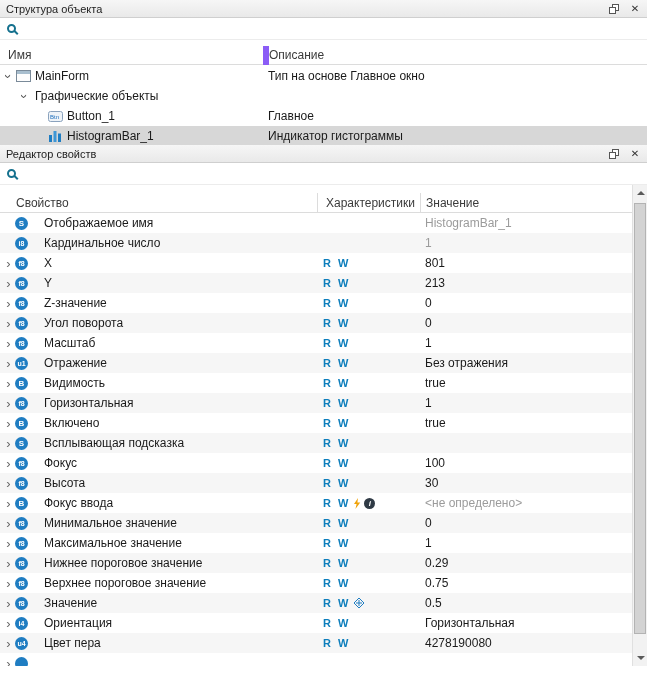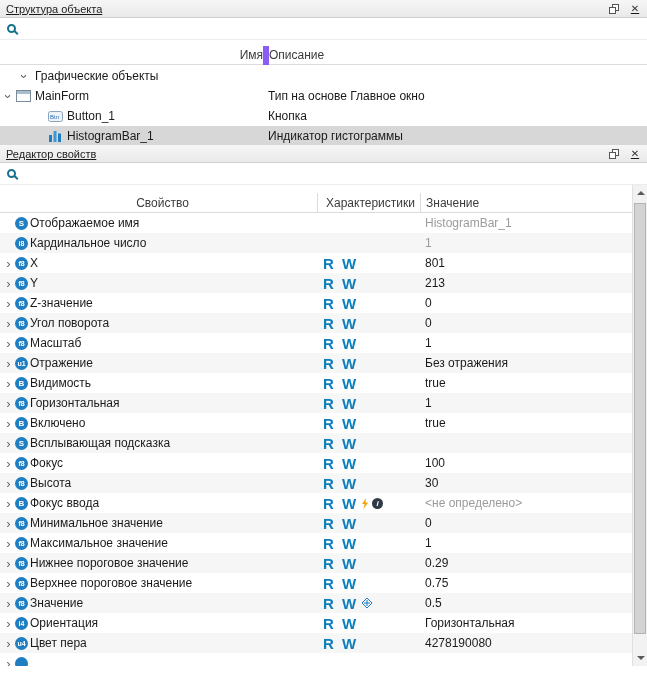--- a/index.html
+++ b/index.html
@@ -4,63 +4,63 @@
 <style>
   * { margin:0; padding:0; box-sizing:border-box; }
   html,body { width:647px; height:680px; overflow:hidden; }
   body { font-family:"Liberation Sans", sans-serif; font-size:12px; color:#1a1a1a; background:#fff; position:relative; }
 
   .panel { position:absolute; left:0; width:647px; background:#fff; }
   .panel1 { top:0; height:159px; border-bottom:1px solid #cfcfcf; }
   .panel2 { top:145px; height:521px; overflow:hidden; }
 
   .titlebar { height:18px; background:linear-gradient(#f6f6f6,#e9e9e9); border-bottom:1px solid #cfcfcf;
-              display:flex; align-items:center; padding:1px 6px;text-decoration:underline; }
+              display:flex; align-items:center; padding:1px 6px; }
   .titlebar-text { font-size:11px; color:#222; flex:1; }
   .tb-buttons { display:flex; align-items:center; gap:9px; }
   .tb-btn { width:12px; height:12px; display:flex; align-items:center; justify-content:center; cursor:default; }
   .tb-close { font-size:10px; color:#333; line-height:1; }
 
   .searchbar { height:22px; display:flex; align-items:center; padding-left:7px; border-bottom:1px solid #ececec; background:#fff; }
   .magnifier { width:9px; height:9px; border:2px solid #15718e; border-radius:50%; position:relative; display:inline-block; }
   .magnifier::after { content:""; position:absolute; width:2px; height:5px; background:#15718e;
                       right:-3px; bottom:-4px; transform:rotate(-45deg); }
 
   
   .ghead { position:absolute; top:46px; left:0; width:647px; height:19px; display:flex; align-items:center;
            border-bottom:1px solid #dcdcdc; color:#3b3b3b; }
-  .gh-name { width:263px; padding-left:17px;text-align:right; }
+  .gh-name { width:263px; padding-left:8px; }
   .gh-desc { flex:1; padding-left:0; border-left:6px solid #8b5cf6; height:19px; line-height:19px; }
   .tree { position:absolute; top:66px; left:0; width:647px; }
   .trow { height:20px; display:flex; align-items:center; position:relative; width:647px; }
   .trow.selected { background:#d7d7d7; }
   .texp { width:13px; text-align:center; color:#555; font-size:13px; line-height:1; display:inline-block; flex-shrink:0; }
   .texp.open { transform:rotate(90deg); }
   .ticon { width:15px; height:13px; display:inline-flex; align-items:center; justify-content:center; flex-shrink:0; margin-left:1px; }
   .tlabel { margin-left:4px; white-space:nowrap; }
   .tdesc { position:absolute; left:268px; white-space:nowrap; }
 
   
   .phead { position:absolute; top:48px; left:0; width:632px; height:20px; display:flex; align-items:center;
            border-bottom:1px solid #dcdcdc; color:#3b3b3b; background:#fff; }
-  .ph-prop { width:317px; padding-left:8px; height:20px; line-height:20px;text-align:center; }
+  .ph-prop { width:317px; padding-left:16px; height:20px; line-height:20px; }
   .ph-chars { width:103px; padding-left:8px; border-left:1px solid #dcdcdc; height:20px; line-height:20px; }
   .ph-value { flex:1; padding-left:5px; border-left:1px solid #dcdcdc; height:20px; line-height:20px; }
 
   .prows { position:absolute; top:68px; left:0; width:632px; bottom:0; overflow:hidden; }
   .prow { height:20px; display:flex; align-items:center; width:632px; }
   .prow:nth-child(even) { background:#f6f6f6; }
   .pcell-name { width:317px; display:flex; align-items:center; padding-left:3px; overflow:hidden; flex-shrink:0; }
   .chev { width:11px; text-align:center; color:#666; font-size:13px; line-height:1; flex-shrink:0; }
   .badge { width:13px; height:13px; border-radius:50%; background:#1f7dc2; color:#fff; font-size:7px; font-weight:bold;
            display:inline-flex; align-items:center; justify-content:center; flex-shrink:0; margin-left:1px; letter-spacing:0; }
   .badge.single { font-size:8px; }
-  .pname { margin-left:2px; white-space:nowrap; }
+  .pname { margin-left:16px; white-space:nowrap; }
   .pcell-chars { width:103px; display:flex; align-items:center; padding-left:6px; gap:3px; flex-shrink:0; }
-  .rw { color:#0d7ebc; font-weight:bold; font-size:15px; letter-spacing:2px; white-space:nowrap; }
+  .rw { color:#0d7ebc; font-weight:bold; font-size:11px; letter-spacing:2px; white-space:nowrap; }
   .pcell-value { flex:1; padding-left:5px; white-space:nowrap; overflow:hidden; }
   .muted { color:#9b9b9b; }
   .iicon { width:11px; height:11px; border-radius:50%; background:#2f3a45; color:#fff; font-size:8px; font-weight:bold;
            display:inline-flex; align-items:center; justify-content:center; flex-shrink:0; font-style:italic; }
   .ficon, .bicon { display:inline-flex; align-items:center; flex-shrink:0; }
 
   
   .vscroll { position:absolute; top:40px; right:0; bottom:0; width:15px; background:#f2f2f2; border-left:1px solid #e0e0e0; }
   .sbtn { position:absolute; left:0; width:15px; height:16px; background:#f2f2f2; display:flex; align-items:center; justify-content:center; }
   .sbtn.up { top:0; }
@@ -91,45 +91,45 @@
       </span>
     </div>
     <div class="searchbar">
       <span class="magnifier"></span>
     </div>
     <div class="ghead">
       <div class="gh-name">Имя</div>
       <div class="gh-desc">Описание</div>
     </div>
     <div class="tree">
-        <div class="trow" style="padding-left: 18px;">
-          <span class="texp open">›</span>
-          <span class="tlabel">Графические объекты</span>
-        </div>
         <div class="trow" style="padding-left: 2px;">
           <span class="texp open">›</span>
           <span class="ticon">
             <svg width="15" height="12" viewBox="0 0 15 12">
               <rect x="0.5" y="0.5" width="14" height="11" fill="#fdfdfd" stroke="#7a8a99"></rect>
               <rect x="1" y="1" width="13" height="3" fill="#a8bece"></rect>
             </svg>
           </span>
           <span class="tlabel">MainForm</span>
           <span class="tdesc">Тип на основе Главное окно</span>
         </div>
+        <div class="trow" style="padding-left: 18px;">
+          <span class="texp open">›</span>
+          <span class="tlabel">Графические объекты</span>
+        </div>
         <div class="trow" style="padding-left: 34px;">
           <span class="texp"></span>
           <span class="ticon">
             <svg width="15" height="11" viewBox="0 0 15 11">
               <rect x="0.5" y="0.5" width="14" height="10" rx="2" fill="#eef3f8" stroke="#8aa2bd"></rect>
               <text x="2" y="8" font-size="6" fill="#1f6fbd" font-family="Liberation Sans, sans-serif">Btn</text>
             </svg>
           </span>
           <span class="tlabel">Button_1</span>
-          <span class="tdesc">Кнопка</span>
+          <span class="tdesc">Главное</span>
         </div>
         <div class="trow selected" style="padding-left: 34px;">
           <span class="texp"></span>
           <span class="ticon">
             <svg width="13" height="12" viewBox="0 0 13 12">
               <rect x="0" y="5" width="3" height="7" fill="#1f7dc2"></rect>
               <rect x="4.5" y="1" width="3" height="11" fill="#3f97d6"></rect>
               <rect x="9" y="3.5" width="3" height="8.5" fill="#1f7dc2"></rect>
             </svg>
           </span>

